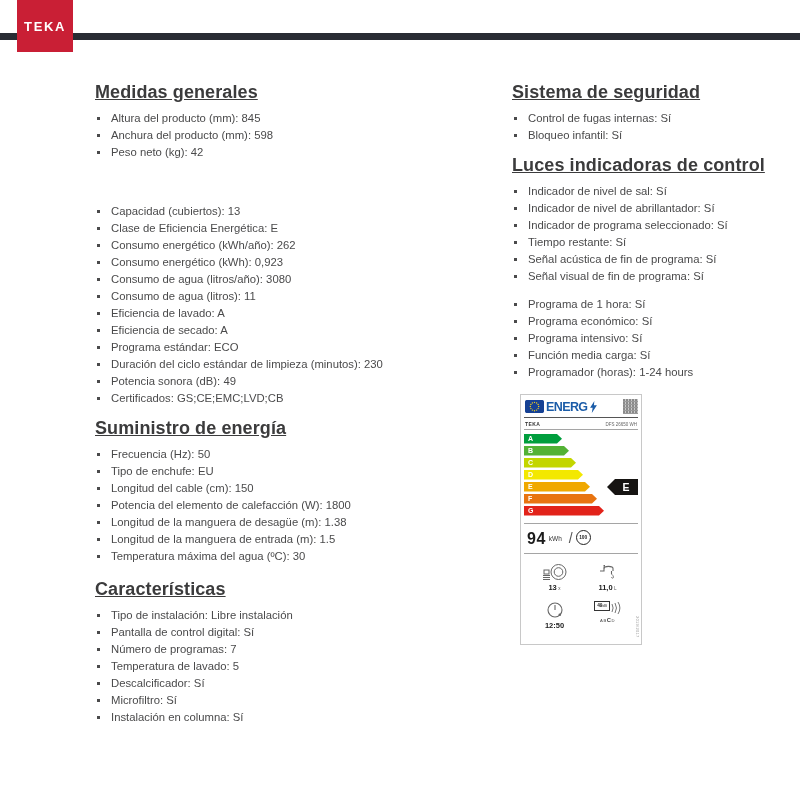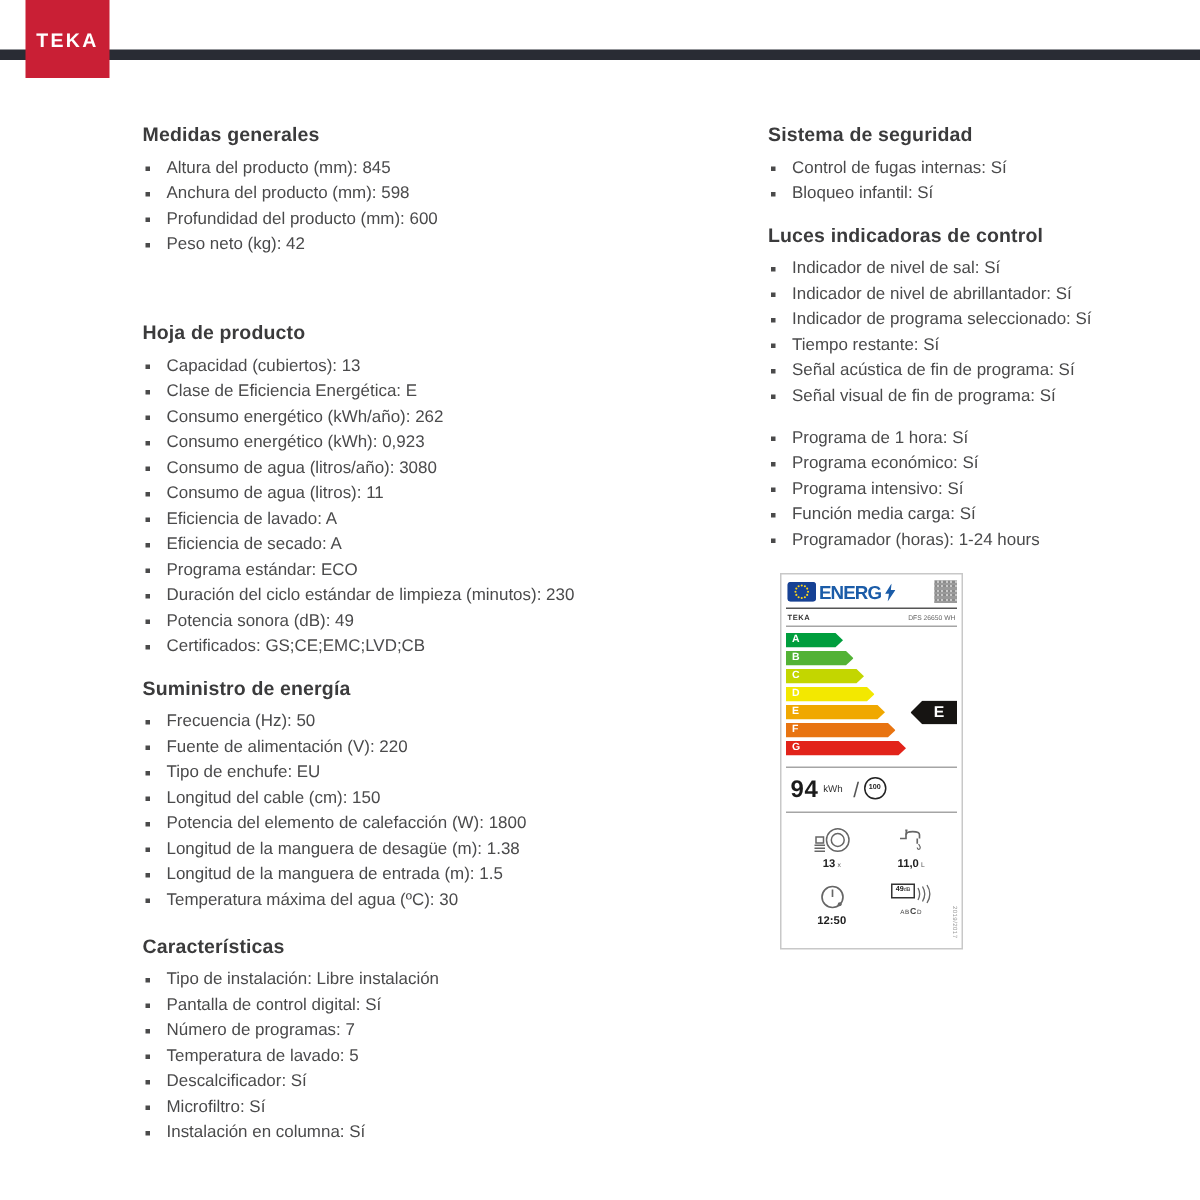--- a/index.html
+++ b/index.html
@@ -9,21 +9,21 @@
     -webkit-font-smoothing:antialiased;overflow:hidden;
   }
   
   .header-bar{position:absolute;top:33px;left:0;width:800px;height:7px;}
   .logo{position:absolute;top:0;left:17px;width:56px;height:52px;
     display:flex;align-items:center;justify-content:center;
     color:#fff;font-weight:bold;font-size:13px;letter-spacing:1.6px;z-index:2;}
   
   .col-left{position:absolute;left:95px;top:82px;width:400px;}
   .col-right{position:absolute;left:512px;top:82px;width:285px;}
-  .section h2{font-size:13px;font-weight:bold;color:#3b3b3c;margin:0 0 7px 0;letter-spacing:0.1px;}
+  .section h2{font-size:18px;font-weight:bold;color:#3b3b3c;margin:0 0 7px 0;letter-spacing:0.1px;text-decoration:underline;}
   .section ul{list-style:none;margin:0;padding:0;}
   .section li{position:relative;padding-left:16px;font-size:11.3px;color:#4a4a4b;line-height:17px;}
   .section li::before{content:"";position:absolute;left:2px;top:7px;width:3px;height:3px;background:#4a4a4b;}
   .gap-s{margin-bottom:11px}.gap-m{margin-bottom:14px}.gap-l{margin-bottom:42px}
   
   .energy-label{width:114px;border:1px solid #c8c8c8;background:#fff;margin:13px 0 0 8px;
     padding:3px 3px 2px;position:relative;box-sizing:content-box;}
   .el-header{display:flex;align-items:center;gap:2px;padding:1px 0 3px 1px;justify-content:flex-end;}
   .el-flag{width:19px;height:13px;background:#164194;border-radius:2px;flex:none;}
   .el-energ{color:#1b5ca8;font-weight:bold;font-size:12.5px;letter-spacing:-0.6px;}
@@ -77,48 +77,45 @@
   <span>TEKA</span>
 </div>
 
 <div class="col-left">
 
   <div class="section gap-l">
     <h2>Medidas generales</h2>
     <ul>
       <li>Altura del producto (mm): 845</li>
       <li>Anchura del producto (mm): 598</li>
-      <li>Profundidad del producto (mm): 600</li>
       <li>Peso neto (kg): 42</li>
     </ul>
   </div>
 
   <div class="section gap-s">
-    <h2>Hoja de producto</h2>
     <ul>
       <li>Capacidad (cubiertos): 13</li>
       <li>Clase de Eficiencia Energética: E</li>
       <li>Consumo energético (kWh/año): 262</li>
       <li>Consumo energético (kWh): 0,923</li>
       <li>Consumo de agua (litros/año): 3080</li>
       <li>Consumo de agua (litros): 11</li>
       <li>Eficiencia de lavado: A</li>
       <li>Eficiencia de secado: A</li>
       <li>Programa estándar: ECO</li>
       <li>Duración del ciclo estándar de limpieza (minutos): 230</li>
       <li>Potencia sonora (dB): 49</li>
       <li>Certificados: GS;CE;EMC;LVD;CB</li>
     </ul>
   </div>
 
   <div class="section gap-m">
     <h2>Suministro de energía</h2>
     <ul>
       <li>Frecuencia (Hz): 50</li>
-      <li>Fuente de alimentación (V): 220</li>
       <li>Tipo de enchufe: EU</li>
       <li>Longitud del cable (cm): 150</li>
       <li>Potencia del elemento de calefacción (W): 1800</li>
       <li>Longitud de la manguera de desagüe (m): 1.38</li>
       <li>Longitud de la manguera de entrada (m): 1.5</li>
       <li>Temperatura máxima del agua (ºC): 30</li>
     </ul>
   </div>
 
   <div class="section">

